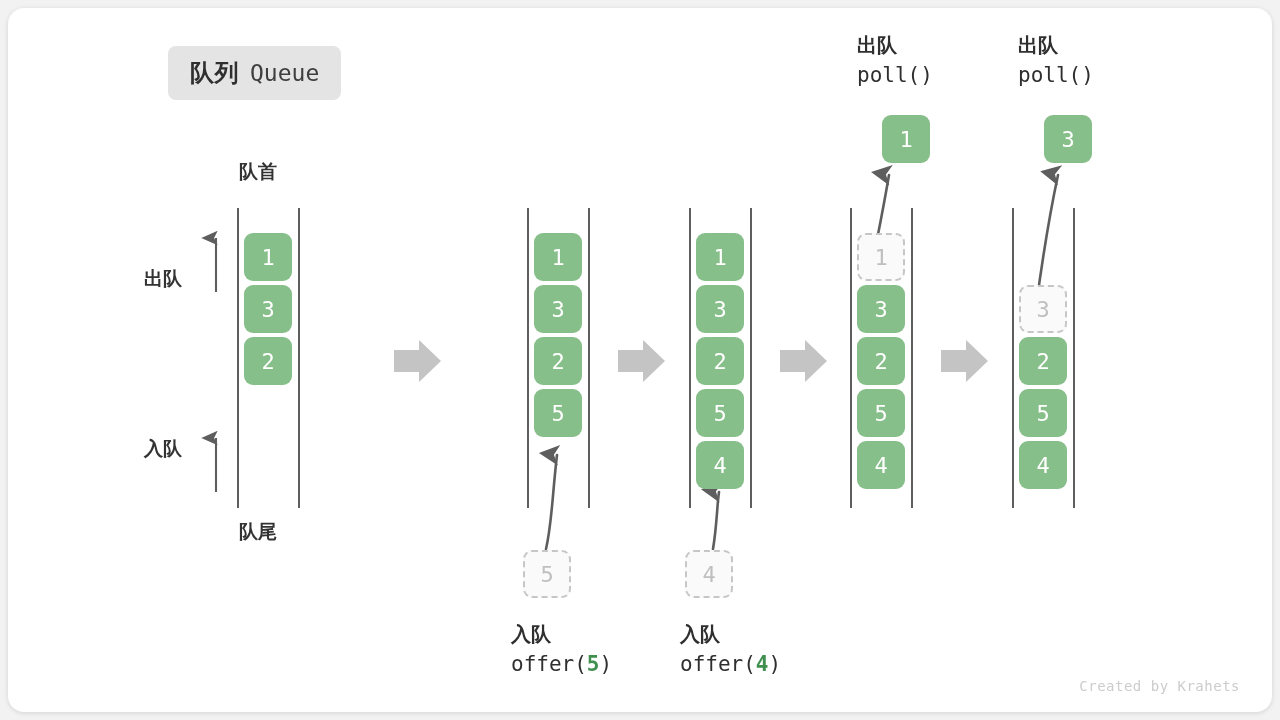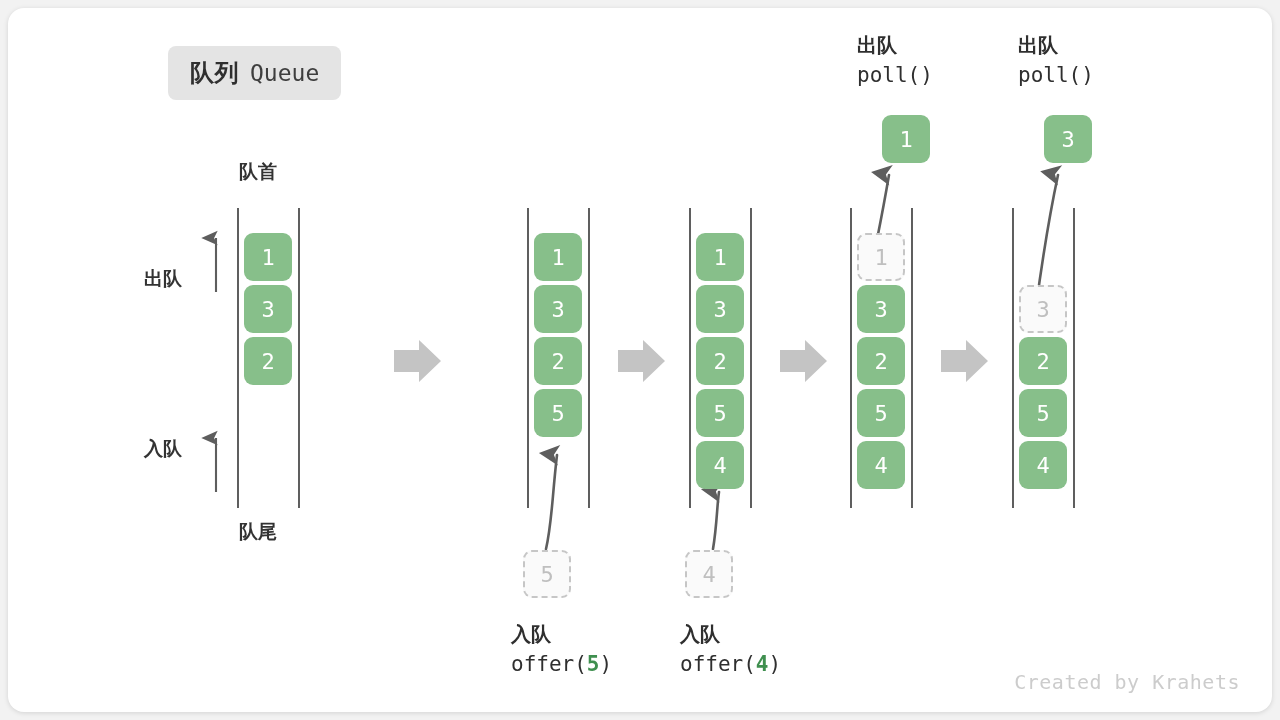--- a/index.html
+++ b/index.html
@@ -112,21 +112,21 @@
     background: #fafafa;
     border: 2px dashed #c6c6c6;
     color: #bfbfbf;
   }
 
   .credit {
     position: absolute;
     right: 40px;
     bottom: 26px;
     font-family: "DejaVu Sans Mono", "Liberation Mono", monospace;
-    font-size: 20px;
+    font-size: 14px;
     color: #cccccc;
     letter-spacing: 0.5px;
   }
 </style>
 </head>
 <body>
 
 <div id="stage">
   <div class="card"></div>
 

